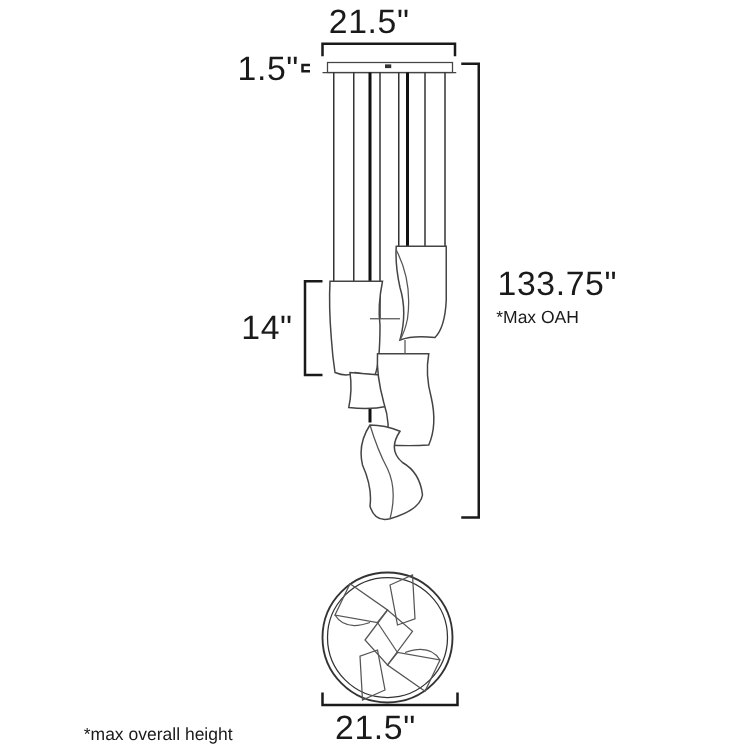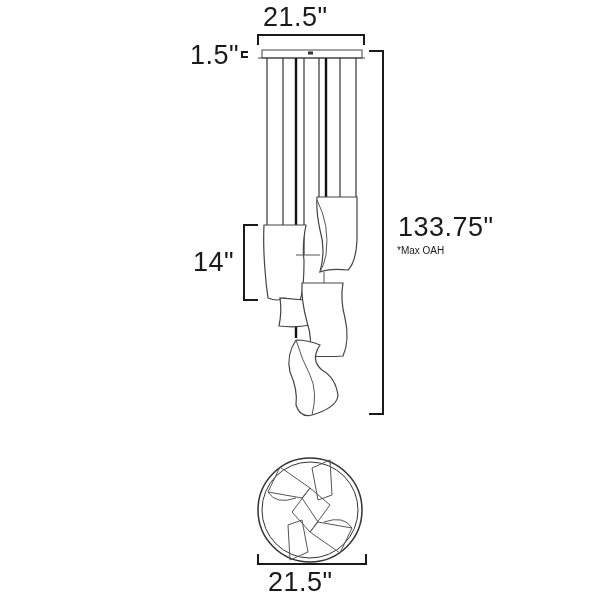--- a/index.html
+++ b/index.html
@@ -1,21 +1,21 @@
 <!DOCTYPE html>
 <html><head>
   <meta charset="utf-8">
   <style>
     html, body { margin: 0; padding: 0; background: #ffffff; }
     body { width: 600px; height: 600px; position: relative; overflow: hidden;
            font-family: "Liberation Sans", "DejaVu Sans", sans-serif; color: #1a1a1a; }
     .canvas { position: absolute; left: 0; top: 0; width: 600px; height: 600px; }
     .label { position: absolute; white-space: nowrap; color: #1a1a1a; }
     .dim-big { font-size: 27px; letter-spacing: 0.5px; }
-    .dim-small { font-size: 10px; }
+    .dim-small { font-size: 14px; }
     svg .stroke { fill: none; stroke: #1a1a1a; }
     svg .thin { fill: none; stroke: #555; stroke-width: 1; }
     svg .rod { fill: none; stroke: #333; stroke-width: 1.2; }
     svg .rod-dark { fill: none; stroke: #111; stroke-width: 2.4; }
     svg .shade { fill: #fff; stroke: #444; stroke-width: 1.2; }
   </style>
 </head>
 <body>
 
 <div class="canvas">
@@ -92,13 +92,14 @@
       <path class="stroke" stroke-width="2" d="M258 554 V564 H366 V554"></path>
     </g>
   </svg>
 
   <div class="label dim-big" style="left:263px; top:2px;">21.5"</div>
   <div class="label dim-big" style="left:190px; top:40px;">1.5"</div>
   <div class="label dim-big" style="left:398px; top:212px;">133.75"</div>
   <div class="label dim-small" style="left:397px; top:245px;">*Max OAH</div>
   <div class="label dim-big" style="left:193px; top:247px;">14"</div>
   <div class="label dim-big" style="left:268px; top:567px;">21.5"</div>
+  <div class="label dim-small" style="left:67px; top:579px;">*max overall height</div>
 </div>
 
 </body></html>

